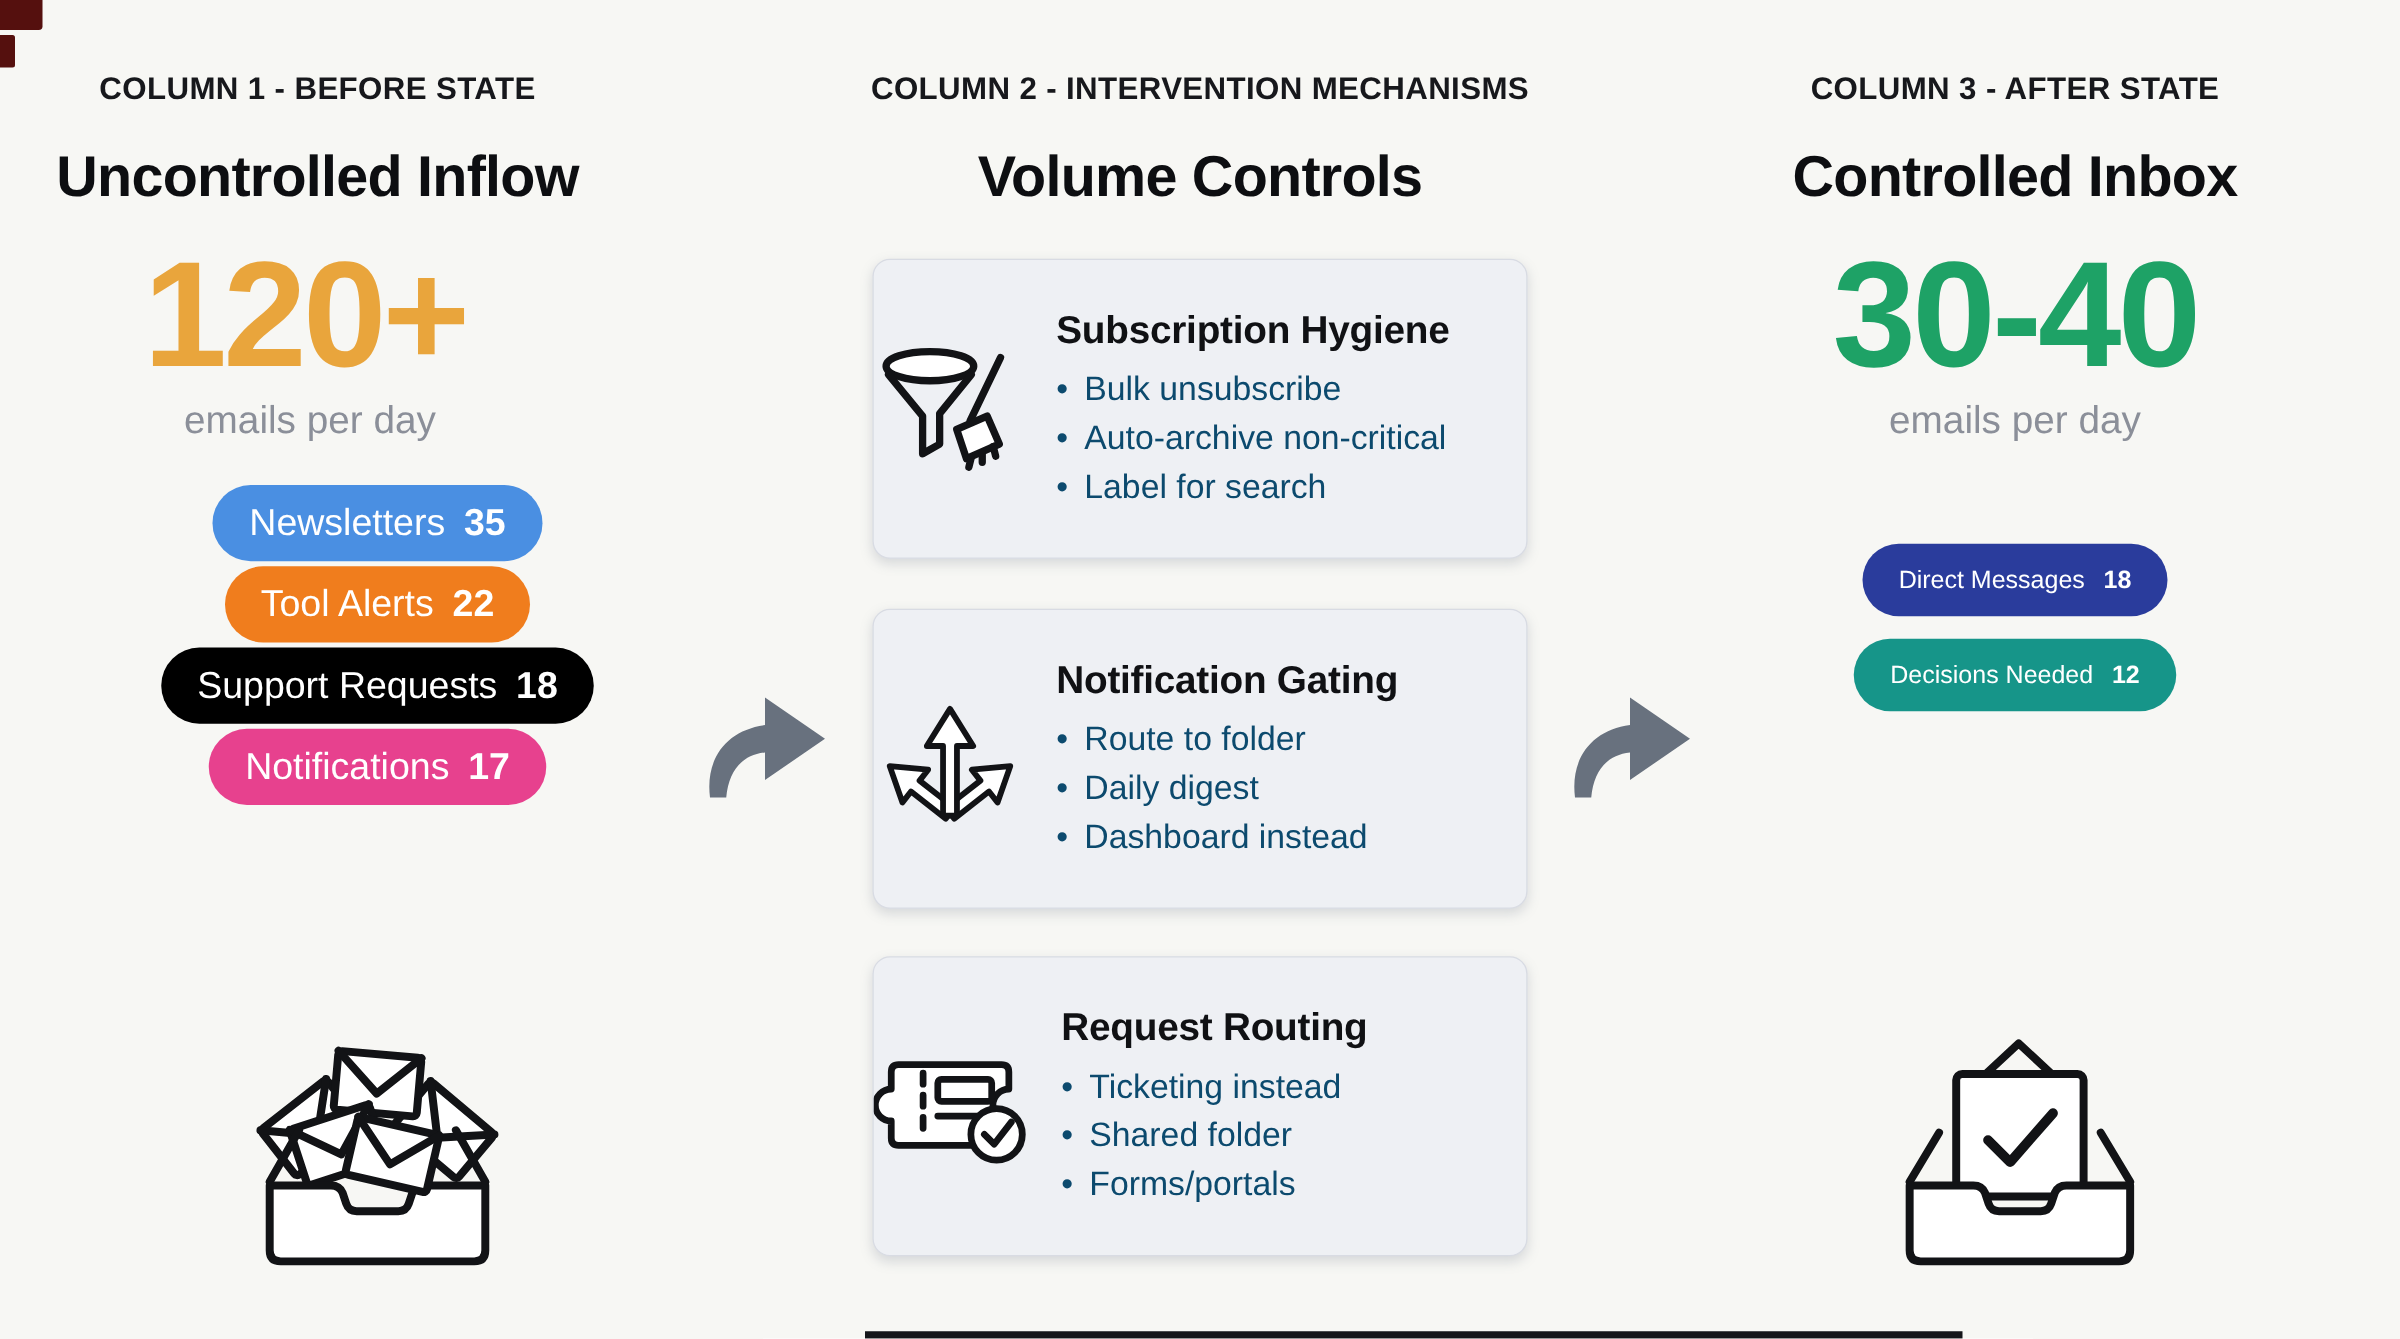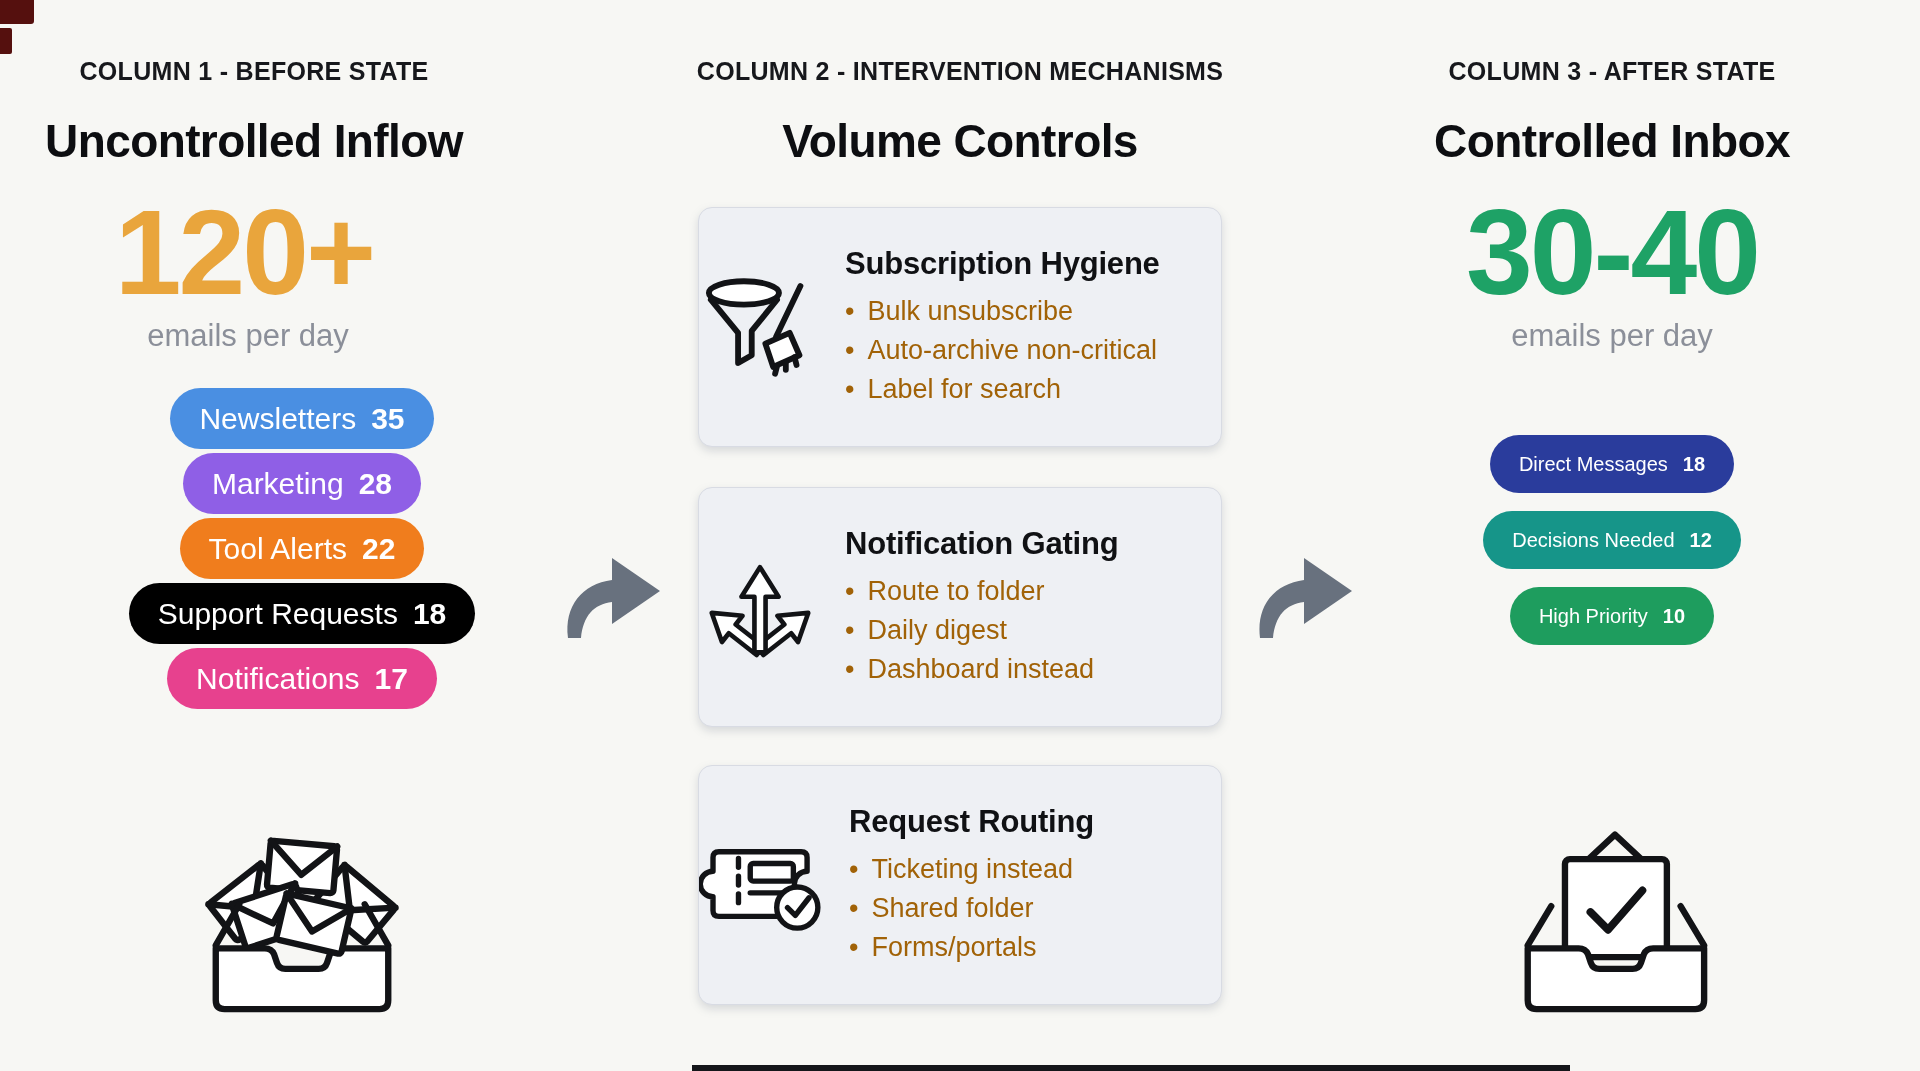--- a/index.html
+++ b/index.html
@@ -48,21 +48,21 @@
   }
   .card.c-1 { top:207px; }
   .card.c-2 { top:487px; }
   .card.c-3 { top:765px; }
   .cicon { flex:0 0 122px; display:flex; justify-content:center; align-items:center; }
   .ctext { margin-left:24px; }
   .chead {
     font-size:31px; font-weight:700; color:#101114; letter-spacing:-0.2px;
     margin-bottom:10px;
   }
-  .bullet { font-size:27px; line-height:39px; color:#a16207; }
+  .bullet { font-size:27px; line-height:39px; color:#0c4a6e; }
   .bullet::before { content:"•"; margin-right:13px; }
   .bigicon { position:absolute; }
   .bigicon.left  { left:194px;  top:818px; }
   .bigicon.right { left:1504px; top:818px; }
   .arrow { position:absolute; width:112px; height:96px; }
   .arrow.a1 { left:556px;  top:546px; }
   .arrow.a2 { left:1248px; top:546px; }
   .mark-red-a { position:absolute; left:0; top:0;  width:34px; height:24px; background:#55100e; border-radius:0 0 3px 0; }
   .mark-red-b { position:absolute; left:0; top:28px; width:12px; height:26px; background:#55100e; border-radius:0 2px 2px 0; }
   .mark-bottom { position:absolute; left:692px; top:1065px; width:878px; height:6px; background:#15161a; }
@@ -79,24 +79,20 @@
   <div class="colheader" style="left:-46px;">COLUMN 1 - BEFORE STATE</div>
   <div class="coltitle" style="left:-46px;">Uncontrolled Inflow</div>
   <div class="metric" style="left: -56px; color: rgb(233, 165, 60);">120+</div>
   <div class="caption" style="left:-52px;">emails per day</div>
 
   <div class="pills p1">
     <div class="pill" style="background-color: rgb(74, 143, 226);">
       <span class="plabel">Newsletters</span>
       <span class="pcount">35</span>
     </div>
-    <div class="pill" style="background-color: rgb(143, 95, 230);">
-      <span class="plabel">Marketing</span>
-      <span class="pcount">28</span>
-    </div>
     <div class="pill" style="background-color: rgb(240, 125, 29);">
       <span class="plabel">Tool Alerts</span>
       <span class="pcount">22</span>
     </div>
     <div class="pill" style="background-color: #000000;">
       <span class="plabel">Support Requests</span>
       <span class="pcount">18</span>
     </div>
     <div class="pill" style="background-color: rgb(231, 65, 142);">
       <span class="plabel">Notifications</span>
@@ -219,24 +215,20 @@
 
   <div class="pills p3">
     <div class="pill" style="background-color: rgb(42, 60, 156);">
       <span class="plabel">Direct Messages</span>
       <span class="pcount">18</span>
     </div>
     <div class="pill" style="background-color: rgb(22, 149, 137);">
       <span class="plabel">Decisions Needed</span>
       <span class="pcount">12</span>
     </div>
-    <div class="pill" style="background-color: rgb(30, 157, 94);">
-      <span class="plabel">High Priority</span>
-      <span class="pcount">10</span>
-    </div>
   </div>
 
   <div class="bigicon right">
     <svg viewBox="0 0 220 200" width="216" height="196">
       <g stroke="#121316" stroke-width="6.5" fill="none" stroke-linecap="round" stroke-linejoin="round">
         <path d="M84 44 L113 17 L142 44"></path>
         <rect x="62" y="42" width="104" height="100" rx="5" fill="#ffffff"></rect>
         <path d="M88 96 L106 114 L141 74" stroke-width="8"></path>
         <path d="M48 90 L24 130"></path>
         <path d="M180 90 L204 130"></path>

